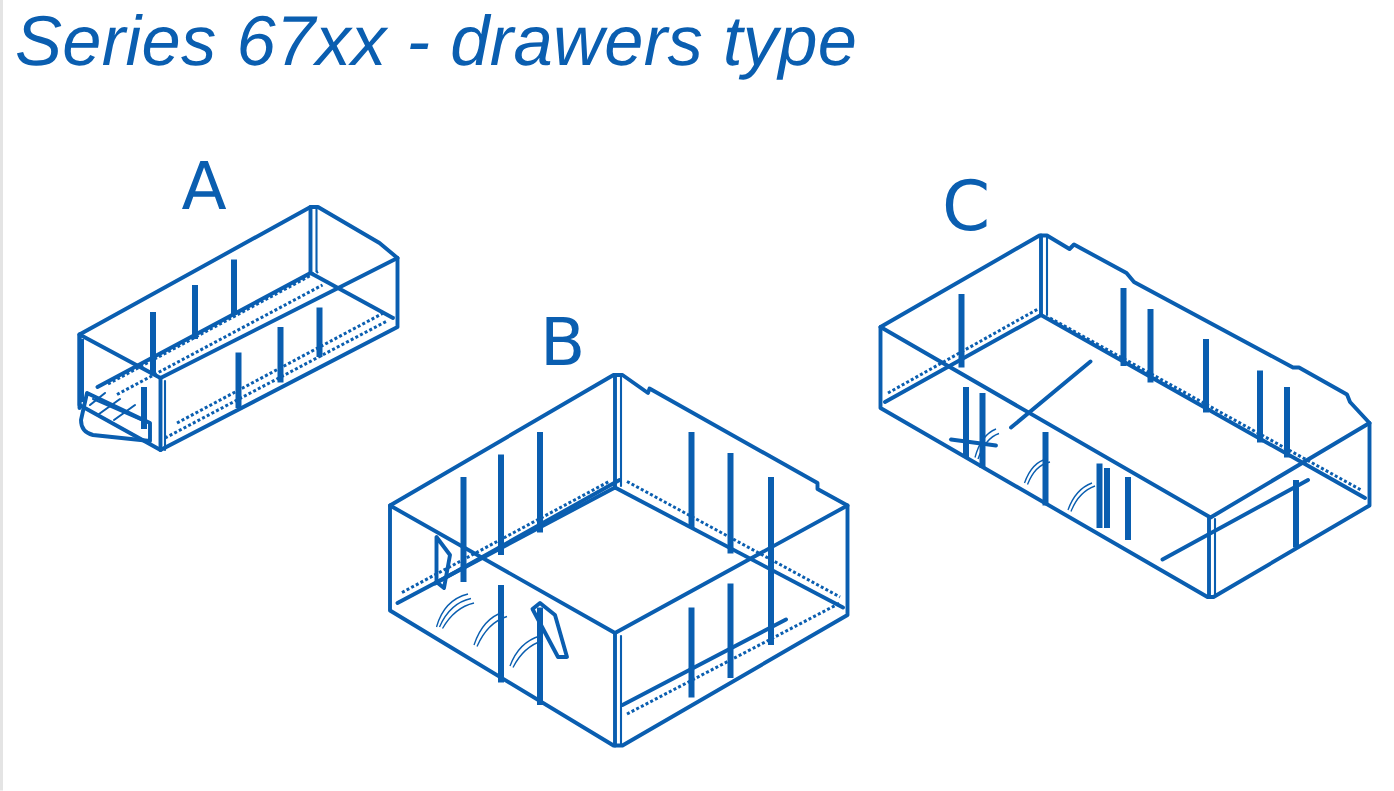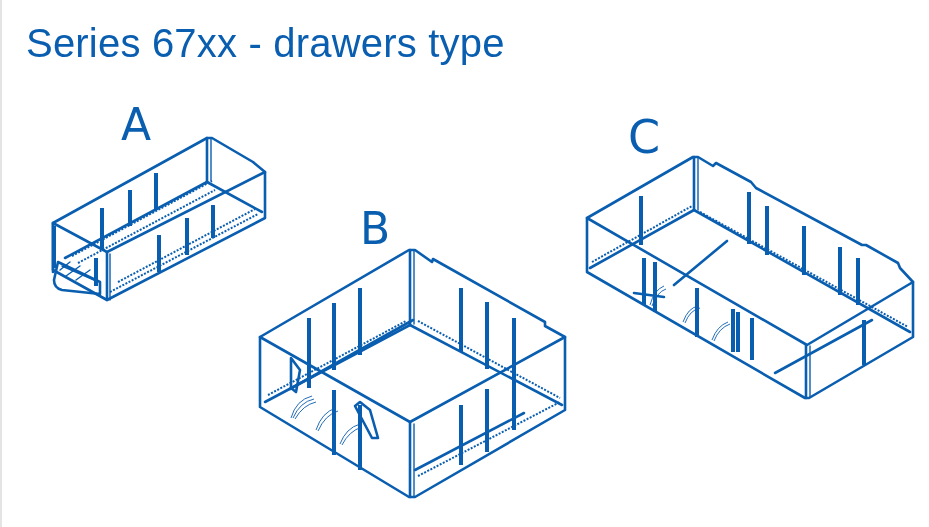--- a/index.html
+++ b/index.html
@@ -19,28 +19,29 @@
       left: 0;
       top: 0;
       width: 2px;
       height: 527px;
       background: #e4e4e4;
     }
     .page-title {
       position: absolute;
       left: 9px;
       top: 2px;
-      margin: 17px;
+      margin: 1px;
       font-family: "Liberation Sans", sans-serif;
       font-weight: normal;
-      font-size: 40px;
+      font-size: 47px;
       line-height: 48px;
       color: #0a5eb0;
       letter-spacing: 0.2px;
       white-space: nowrap;
+      font-style: italic;
     }
     .drawing {
       position: absolute;
       left: 0;
       top: 0;
       width: 929px;
       height: 527px;
     }
     .drawer-label {
       position: absolute;

